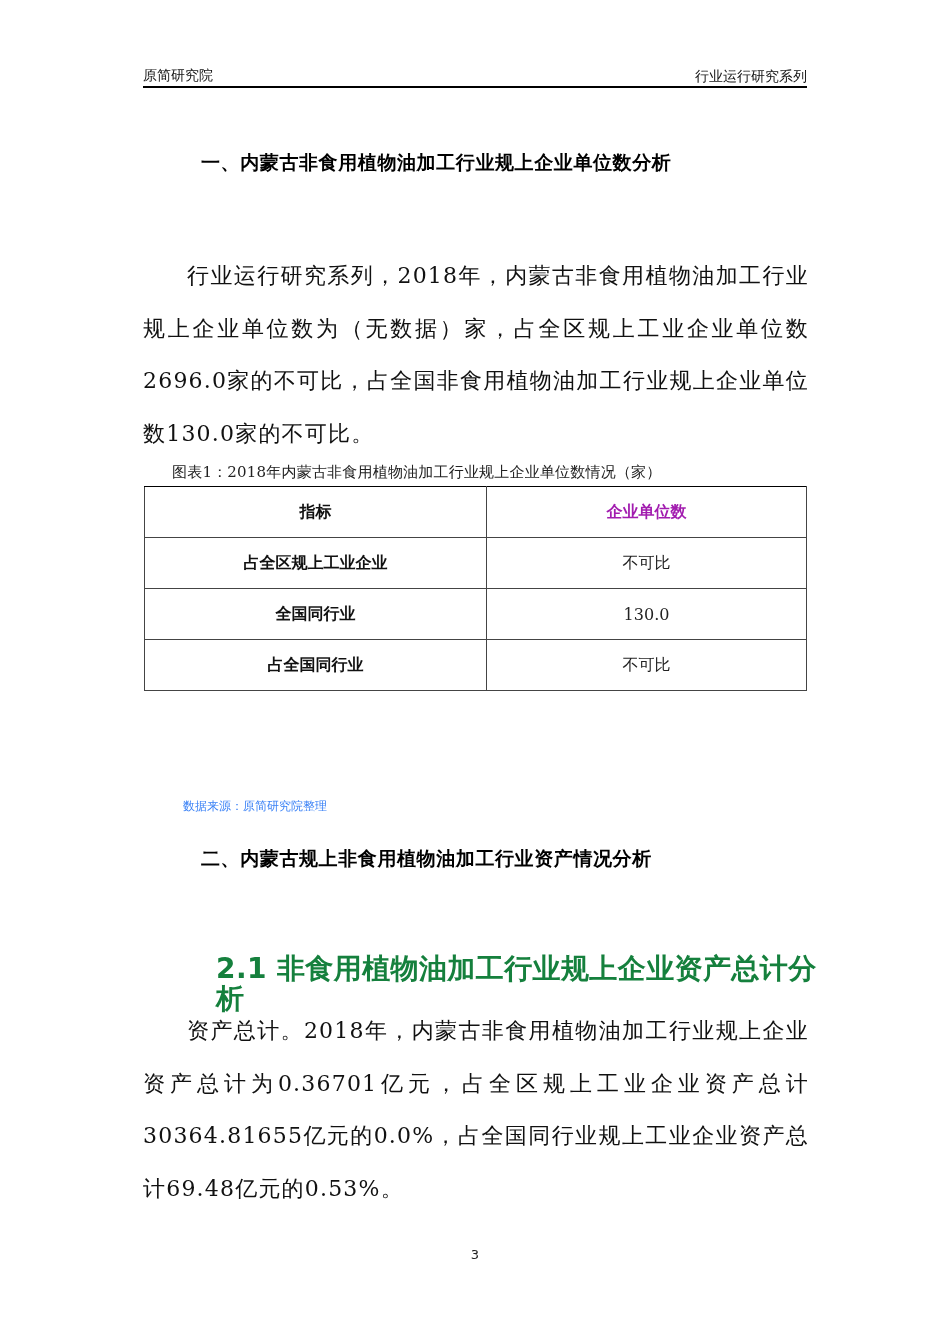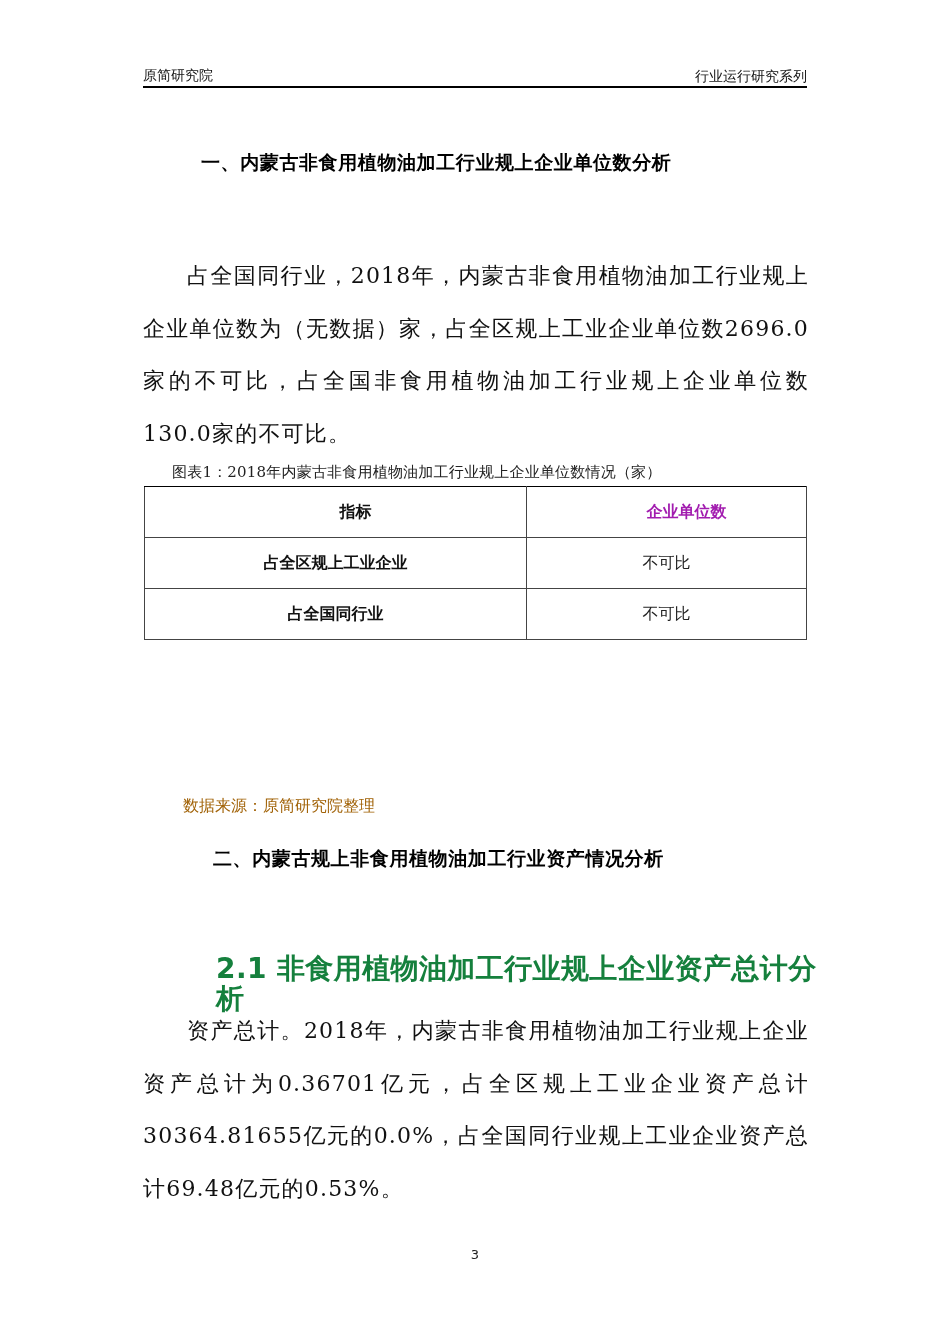--- a/index.html
+++ b/index.html
@@ -84,21 +84,20 @@
     }
     table.data-table td, table.data-table th {
       border: 1px solid #444;
       height: 50px;
       padding: 0;
       text-align: center;
       vertical-align: middle;
     }
     table.data-table th {
       border-top: 1.5px solid #000;
-      padding-left: 40px;
     }
     table.data-table .col-label {
       width: 341px;
       font-family: "DejaVu Sans", "Liberation Sans", sans-serif;
       font-weight: bold;
       font-size: 16px;
       color: #111;
     }
     table.data-table .col-value {
       font-family: "DejaVu Serif", "Liberation Serif", serif;
@@ -108,23 +107,23 @@
     table.data-table th.col-value {
       font-family: Liberation Mono, monospace;
       font-weight: bold;
       color: #a21caf;
     }
     .source {
       position: absolute;
       left: 183px;
       top: 795px;
       font-family: "DejaVu Serif", "Liberation Serif", serif;
-      font-size: 16px;
+      font-size: 12px;
       line-height: 22px;
-      color: #a16207;
+      color: #3b82f6;
     }
     .page-number {
       position: absolute;
       left: 0;
       width: 950px;
       top: 1247px;
       text-align: center;
       font-family: "DejaVu Sans", "Liberation Sans", sans-serif;
       font-size: 13px;
       color: #222;
@@ -133,44 +132,48 @@
 </head>
 <body>
 
 <div class="page-header">
   <span class="left">原简研究院</span>
   <span class="right">行业运行研究系列</span>
 </div>
 
 <div class="heading-1" style="top:137px;">一、内蒙古非食用植物油加工行业规上企业单位数分析</div>
 
-<div class="body-para" style="top:250px;">占全国同行业，2018年，内蒙古非食用植物油加工行业规上企业单位数为（无数据）家，占全区规上工业企业单位数2696.0家的不可比，占全国非食用植物油加工行业规上企业单位数130.0家的不可比。</div>
+<div class="body-para" style="top:250px;">行业运行研究系列，2018年，内蒙古非食用植物油加工行业规上企业单位数为（无数据）家，占全区规上工业企业单位数2696.0家的不可比，占全国非食用植物油加工行业规上企业单位数130.0家的不可比。</div>
 
 <div class="caption">图表1：2018年内蒙古非食用植物油加工行业规上企业单位数情况（家）</div>
 
 <table class="data-table">
   <thead>
     <tr>
       <th class="col-label">指标</th>
       <th class="col-value">企业单位数</th>
     </tr>
   </thead>
   <tbody>
     <tr>
       <td class="col-label">占全区规上工业企业</td>
       <td class="col-value">不可比</td>
     </tr>
     <tr>
+      <td class="col-label">全国同行业</td>
+      <td class="col-value">130.0</td>
+    </tr>
+    <tr>
       <td class="col-label">占全国同行业</td>
       <td class="col-value">不可比</td>
     </tr>
   </tbody>
 </table>
 
 <div class="source">数据来源：原简研究院整理</div>
 
-<div class="heading-1" style="top:833px;margin-left:12px;">二、内蒙古规上非食用植物油加工行业资产情况分析</div>
+<div class="heading-1" style="top:833px;">二、内蒙古规上非食用植物油加工行业资产情况分析</div>
 
 <div class="heading-2" style="top:954px;">2.1 非食用植物油加工行业规上企业资产总计分析</div>
 
 <div class="body-para" style="top:1005px;">资产总计。2018年，内蒙古非食用植物油加工行业规上企业资产总计为0.36701亿元，占全区规上工业企业资产总计30364.81655亿元的0.0%，占全国同行业规上工业企业资产总计69.48亿元的0.53%。</div>
 
 <div class="page-number">3</div>
 
 </body></html>

